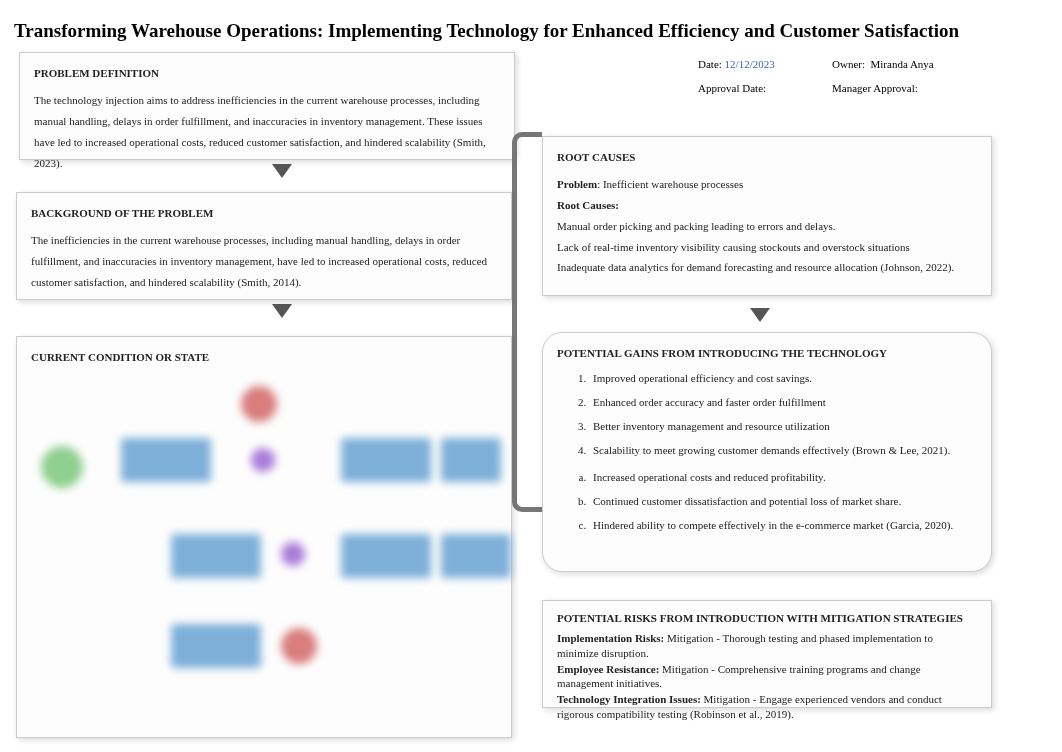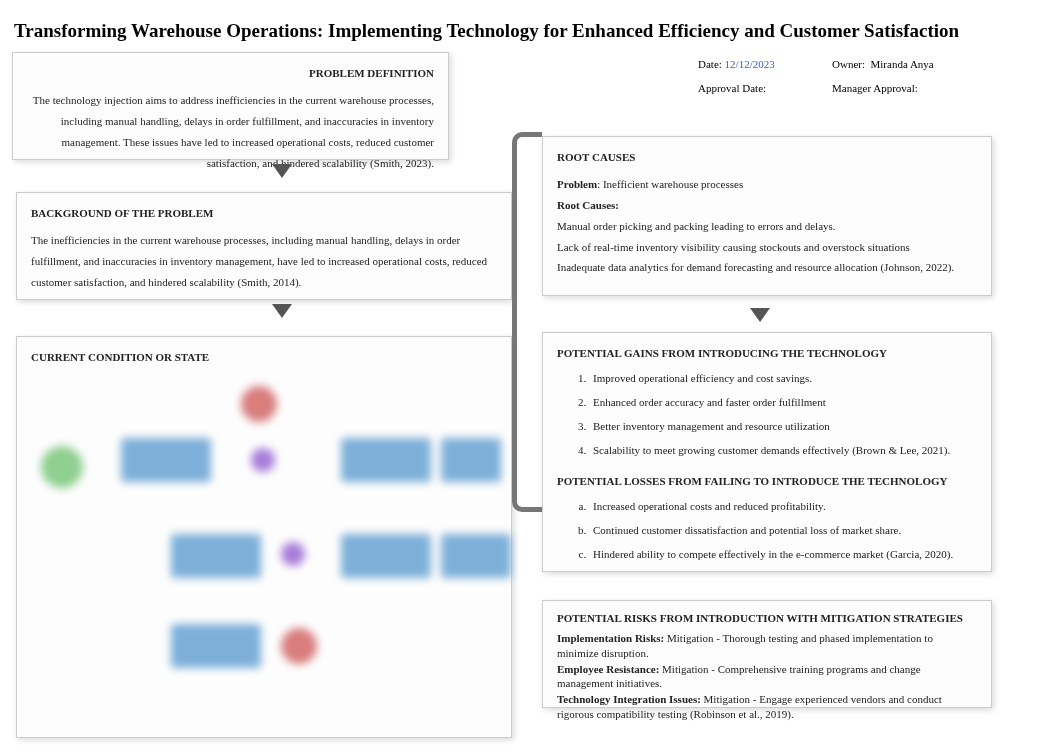--- a/index.html
+++ b/index.html
@@ -30,25 +30,24 @@
       position: absolute;
       background: #fdfdfd;
       border: 1px solid #ccc;
       box-shadow: 2px 2px 6px rgba(0,0,0,0.15);
       padding: 10px 14px;
       font-size: 11px;
       line-height: 1.9;
       color: #222;
     }
     .box-left-1 {
-      left: 12px;
+      left: 19px;
       top: 0px;
-      width: 437px;
+      width: 496px;
       height: 108px;
-      text-align: right;
     }
     .box-left-2 {
       left: 16px;
       top: 140px;
       width: 496px;
       height: 108px;
     }
     .box-left-3 {
       left: 16px;
       top: 284px;
@@ -83,20 +82,21 @@
       left: 542px;
       top: 84px;
       width: 450px;
       height: 160px;
     }
     .box-right-2 {
       left: 542px;
       top: 280px;
       width: 450px;
       height: 240px;
+      border-radius: 20px;
     }
     .box-right-3 {
       left: 542px;
       top: 548px;
       width: 450px;
       height: 108px;
       line-height: 1.3;
     }
     .section-title {
       font-weight: bold;
@@ -264,21 +264,20 @@
   <div class="arrow-down arrow-down-3"></div>
 
   <div class="box box-right-2">
     <div class="subheading" style="margin-top:0;">POTENTIAL GAINS FROM INTRODUCING THE TECHNOLOGY</div>
     <ol>
       <li>Improved operational efficiency and cost savings.</li>
       <li>Enhanced order accuracy and faster order fulfillment</li>
       <li>Better inventory management and resource utilization</li>
       <li>Scalability to meet growing customer demands effectively (Brown &amp; Lee, 2021).</li>
     </ol>
-    <div class="subheading">POTENTIAL LOSSES FROM FAILING TO INTRODUCE THE TECHNOLOGY</div>
     <ol class="alpha">
       <li>Increased operational costs and reduced profitability.</li>
       <li>Continued customer dissatisfaction and potential loss of market share.</li>
       <li>Hindered ability to compete effectively in the e-commerce market (Garcia, 2020).</li>
     </ol>
   </div>
 
   <div class="box box-right-3">
     <div class="section-title">POTENTIAL RISKS FROM INTRODUCTION WITH MITIGATION STRATEGIES</div>
     <div class="risk-line">

